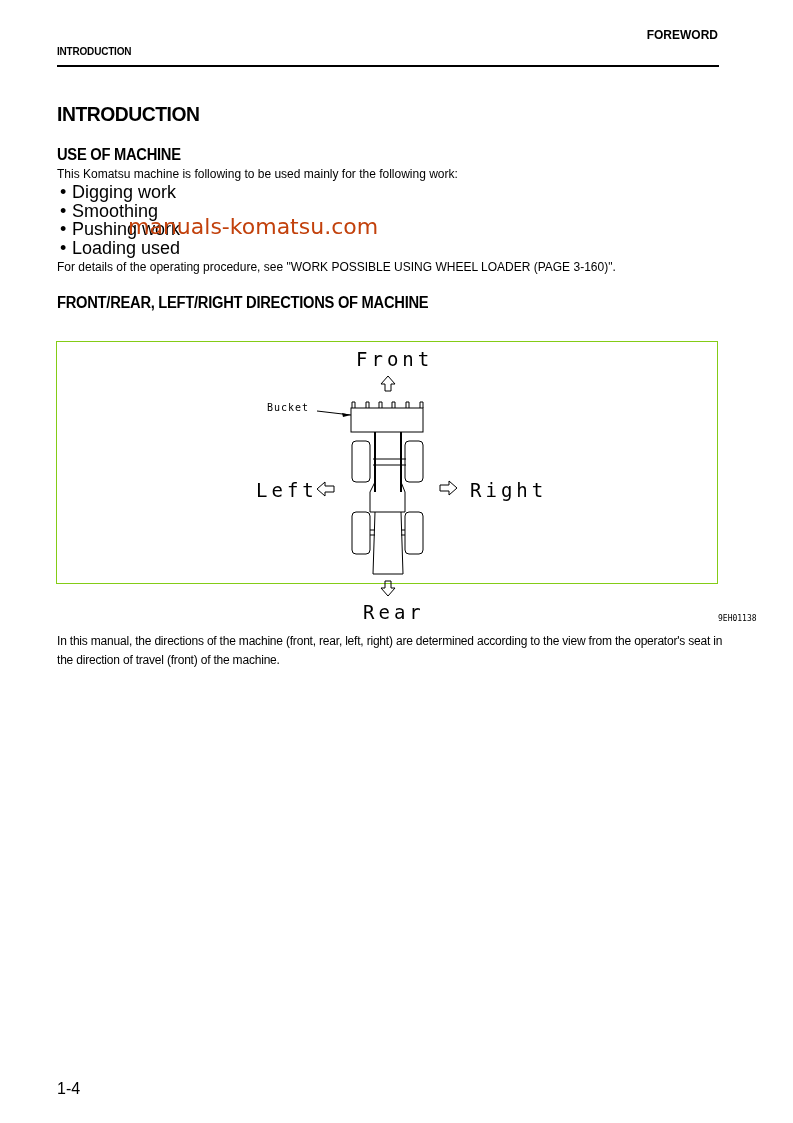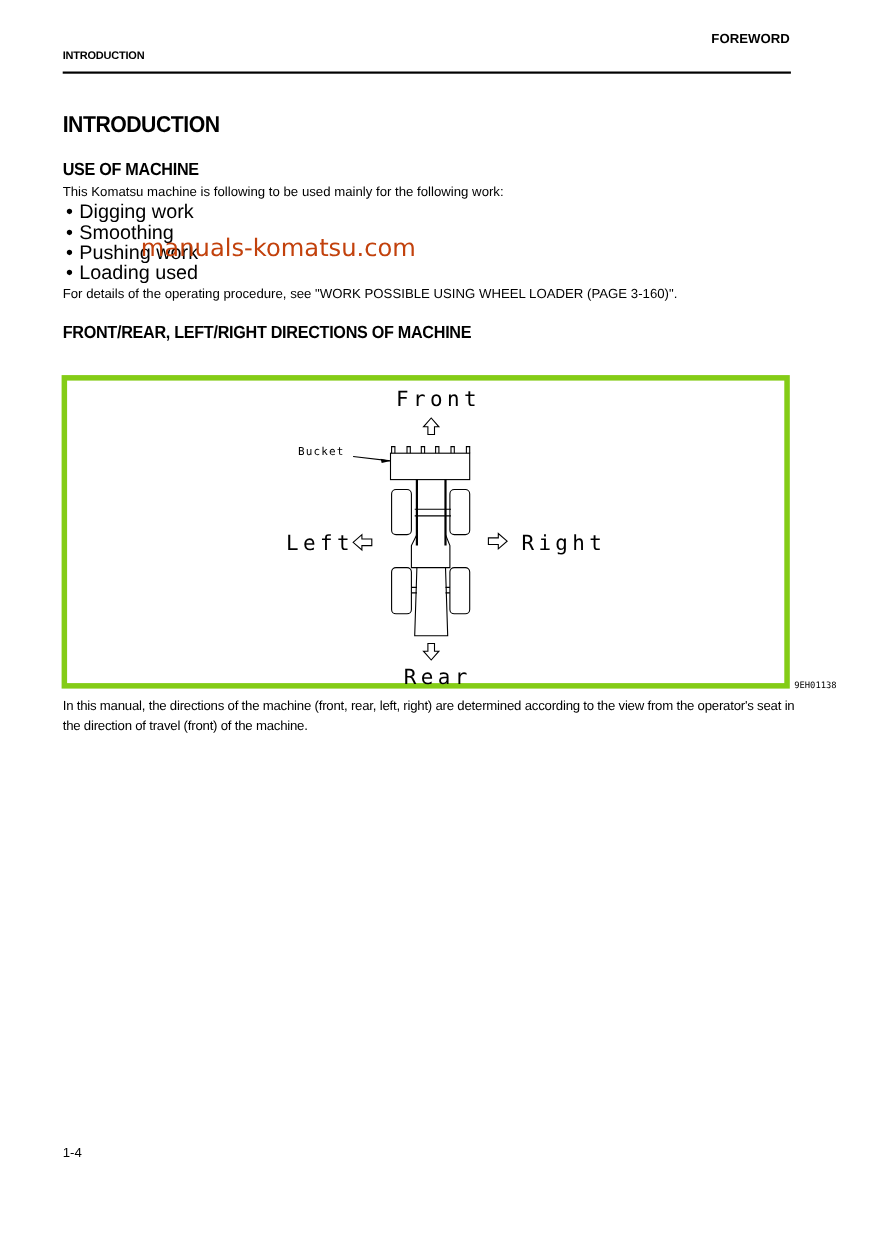--- a/index.html
+++ b/index.html
@@ -9,26 +9,26 @@
   .hdr-left { left: 57px; top: 46px; font-size: 10px; font-weight: bold; letter-spacing: -0.2px; }
   .hdr-right { right: 75px; top: 28px; font-size: 12px; font-weight: bold; }
   .hdr-rule { left: 57px; top: 65px; width: 662px; height: 2px; background: #000; }
   .title { left: 57px; top: 102px; font-size: 21px; font-weight: bold; letter-spacing: -0.5px; transform: scaleX(0.92); transform-origin: left; }
   .h2 { font-size: 16px; font-weight: bold; letter-spacing: -0.3px; transform: scaleX(0.92); transform-origin: left; }
   .body { font-size: 12px; line-height: 18.5px; }
   .bullets { left: 57px; top: 183px; list-style: none; margin: 0; padding: 0; }
   .bullets li { font-size: 18px; line-height: 18.5px; padding-left: 15px; position: relative; }
   .bullets li::before { content: "\2022"; position: absolute; left: 3px; }
   .watermark { left: 128px; top: 214px; font-size: 22px; font-family: "DejaVu Sans", sans-serif; color: #c2410c; }
-  .figbox { left: 56px; top: 341px; width: 662px; height: 285px; border: 5px solid #84cc16; box-sizing: border-box; }
+  .figbox { left: 56px; top: 341px; width: 662px; height: 243px; border: 1px solid #84cc16; box-sizing: border-box; }
   .fig-label { font-family: "DejaVu Sans Mono", monospace; font-size: 19px; letter-spacing: 4px; font-weight: 300; }
   .bucket-label { font-family: "DejaVu Sans Mono", monospace; font-size: 10px; letter-spacing: 1px; }
   .fig-code { font-family: "DejaVu Sans Mono", monospace; font-size: 8px; margin-left: 45px; }
   .para2 { left: 57px; top: 632px; width: 670px; font-size: 12px; line-height: 19px; letter-spacing: -0.2px; }
-  .pageno { left: 57px; top: 1041px; font-size: 12px; text-align: center; }
+  .pageno { left: 57px; top: 1080px; font-size: 16px; text-align: center; }
 </style>
 </head>
 <body>
 
 <div class="abs hdr-left">INTRODUCTION</div>
 <div class="abs hdr-right">FOREWORD</div>
 <div class="abs hdr-rule"></div>
 
 <div class="abs title">INTRODUCTION</div>
 

